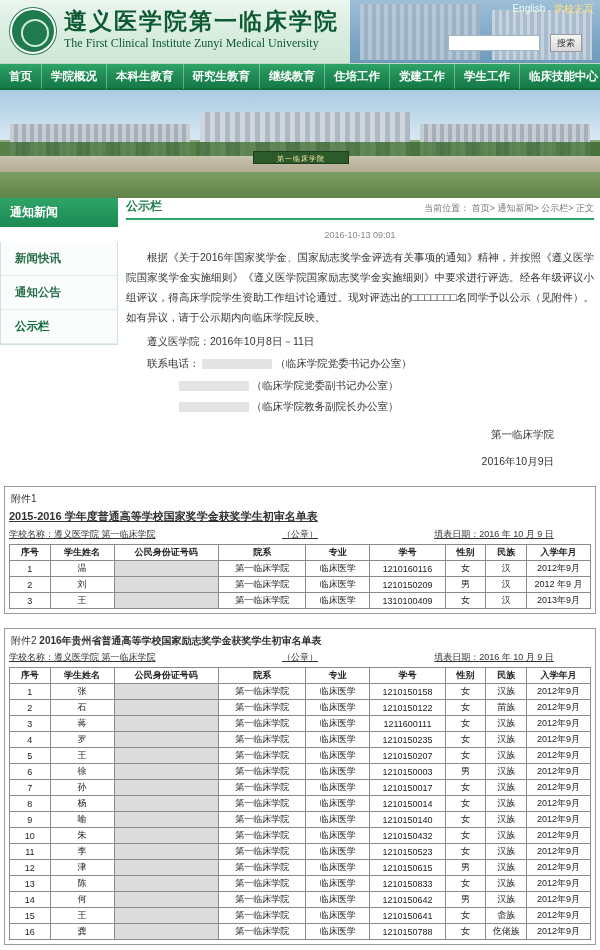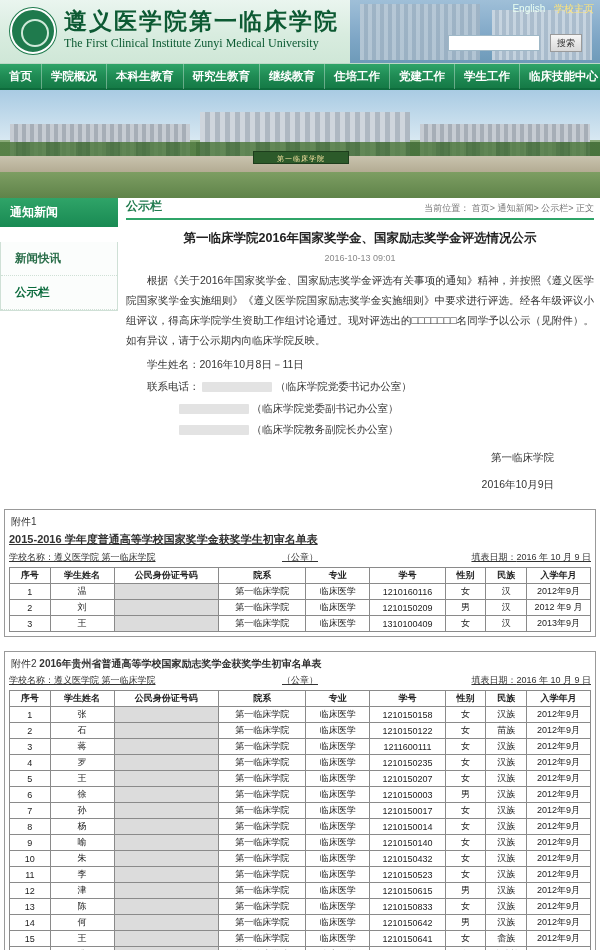--- a/index.html
+++ b/index.html
@@ -167,21 +167,21 @@
   .indent2 { padding-left:5em; margin:1px 0; }
   .sign-right { text-align:right; padding-right:40px; margin-top:8px; font-size:10.5px;}
 
   
   .att { margin:14px 4px 0 4px; border:1px solid #999; padding:4px; }
   .att-label { font-size:10px; margin:1px 0 3px 2px; }
   .att-title { font-size:11px; font-weight:bold; text-decoration:underline; margin:2px 0 4px; }
   .att-sub { display:flex; font-size:9px; margin:2px 0 3px;text-decoration:underline; }
   .att-sub .l { flex:1; }
   .att-sub .c { flex:1; text-align:center; }
-  .att-sub .r { flex:1; text-align:right; }
+  .att-sub .r { flex:1; text-align:center; }
   table.grid { width:100%; border-collapse:collapse; font-size:9px; }
   table.grid th, table.grid td {
     border:1px solid #8a8a8a; padding:1px 2px; text-align:center; height:14px;
     color:#222;
   }
   table.grid th { font-weight:bold; background:#fff; }
   .cell-blur { background:#dcdcdc; color:transparent; }
 </style>
 </head>
 <body>
@@ -228,42 +228,42 @@
     <div class="ground"></div>
     <div class="sign">第一临床学院</div>
   </div>
 
   <div class="content">
 
     <div class="sidebar">
       <div class="side-head">通知新闻</div>
       <div class="side-menu">
         <a href="#">新闻快讯</a>
+        <a href="#">通知公告</a>
         <a href="#" class="active">公示栏</a>
       </div>
     </div>
 
     <div class="main">
       <div class="crumb-bar">
         <div class="crumb-left">公示栏</div>
         <div class="crumb-right">
           <span>当前位置：</span>
           <a href="#">首页</a>&gt;
           <a href="#">通知新闻</a>&gt;
           <a href="#">公示栏</a>&gt;
           <span>正文</span>
         </div>
       </div>
 
-      <div class="doc-title">第一临床学院2016年国家奖学金、国家励志奖学金评选情况公示</div>
       <div class="doc-meta">2016-10-13 09:01</div>
 
       <div class="doc-body">
         <p>根据《关于2016年国家奖学金、国家励志奖学金评选有关事项的通知》精神，并按照《遵义医学院国家奖学金实施细则》《遵义医学院国家励志奖学金实施细则》中要求进行评选。经各年级评议小组评议，得高床学院学生资助工作组讨论通过。现对评选出的□□□□□□□名同学予以公示（见附件）。如有异议，请于公示期内向临床学院反映。</p>
-        <div class="indent1">学生姓名：2016年10月8日－11日</div>
+        <div class="indent1">遵义医学院：2016年10月8日－11日</div>
         <div class="indent1">
           <span>联系电话：</span>
           <span class="redact" style="width:70px"></span>
           <span>（临床学院党委书记办公室）</span>
         </div>
         <div class="indent2">
           <span class="redact" style="width:70px"></span>
           <span>（临床学院党委副书记办公室）</span>
         </div>
         <div class="indent2">

